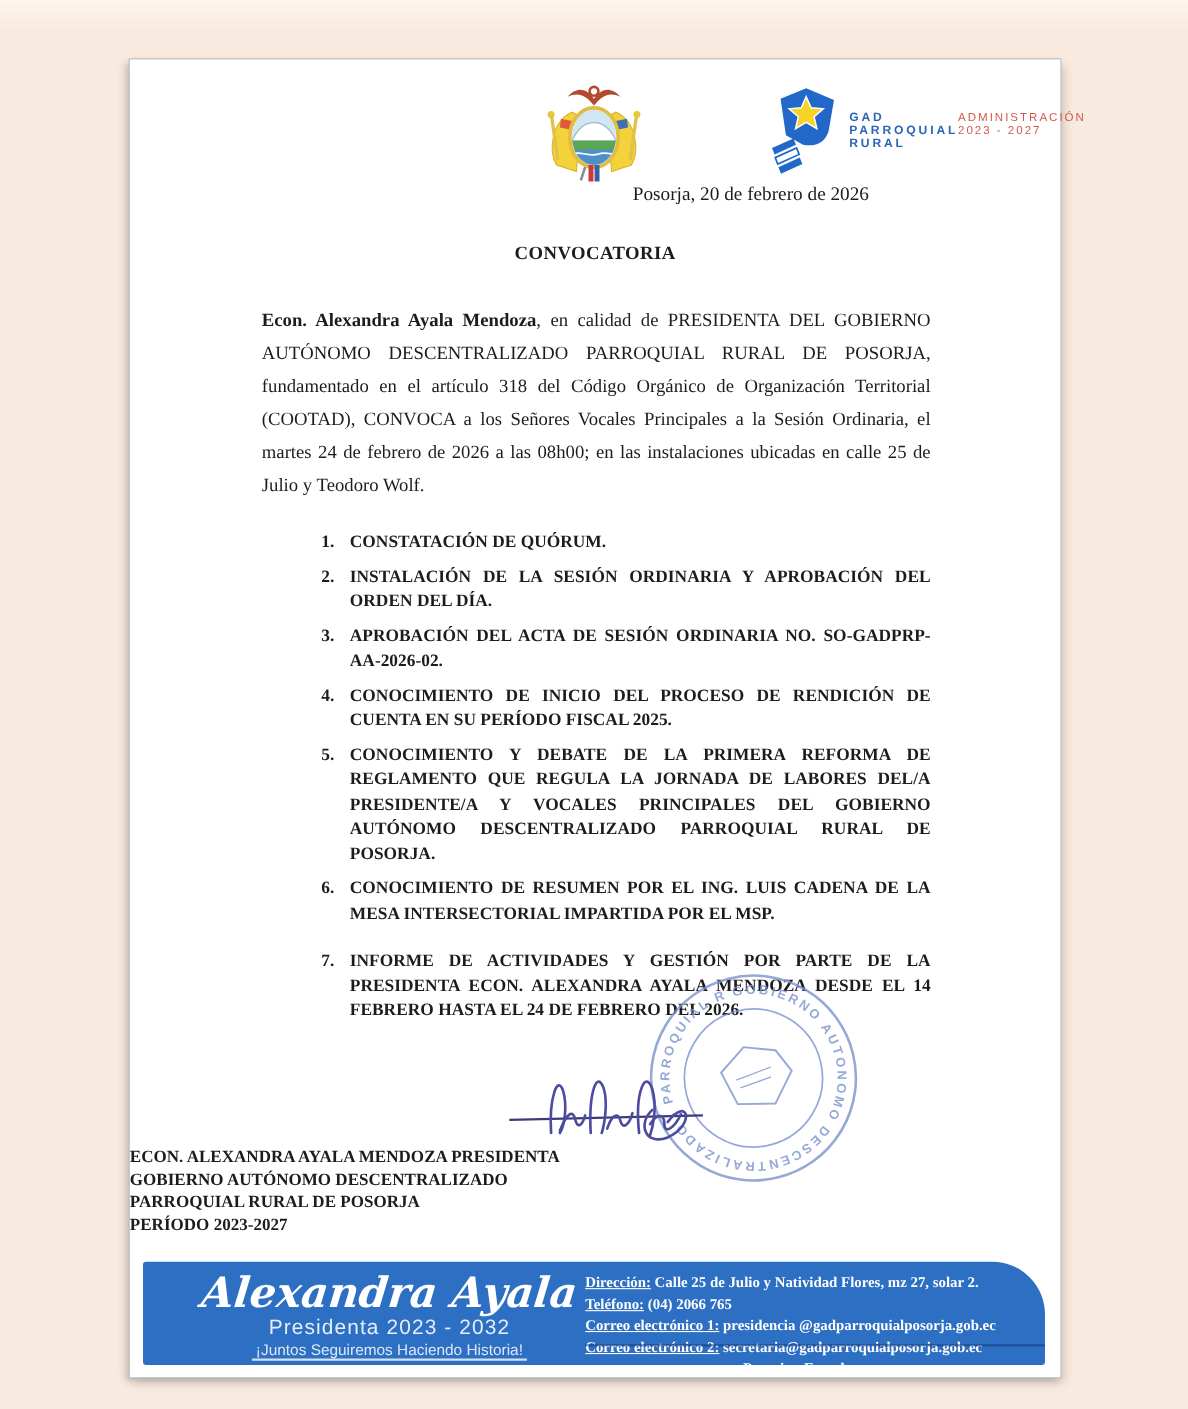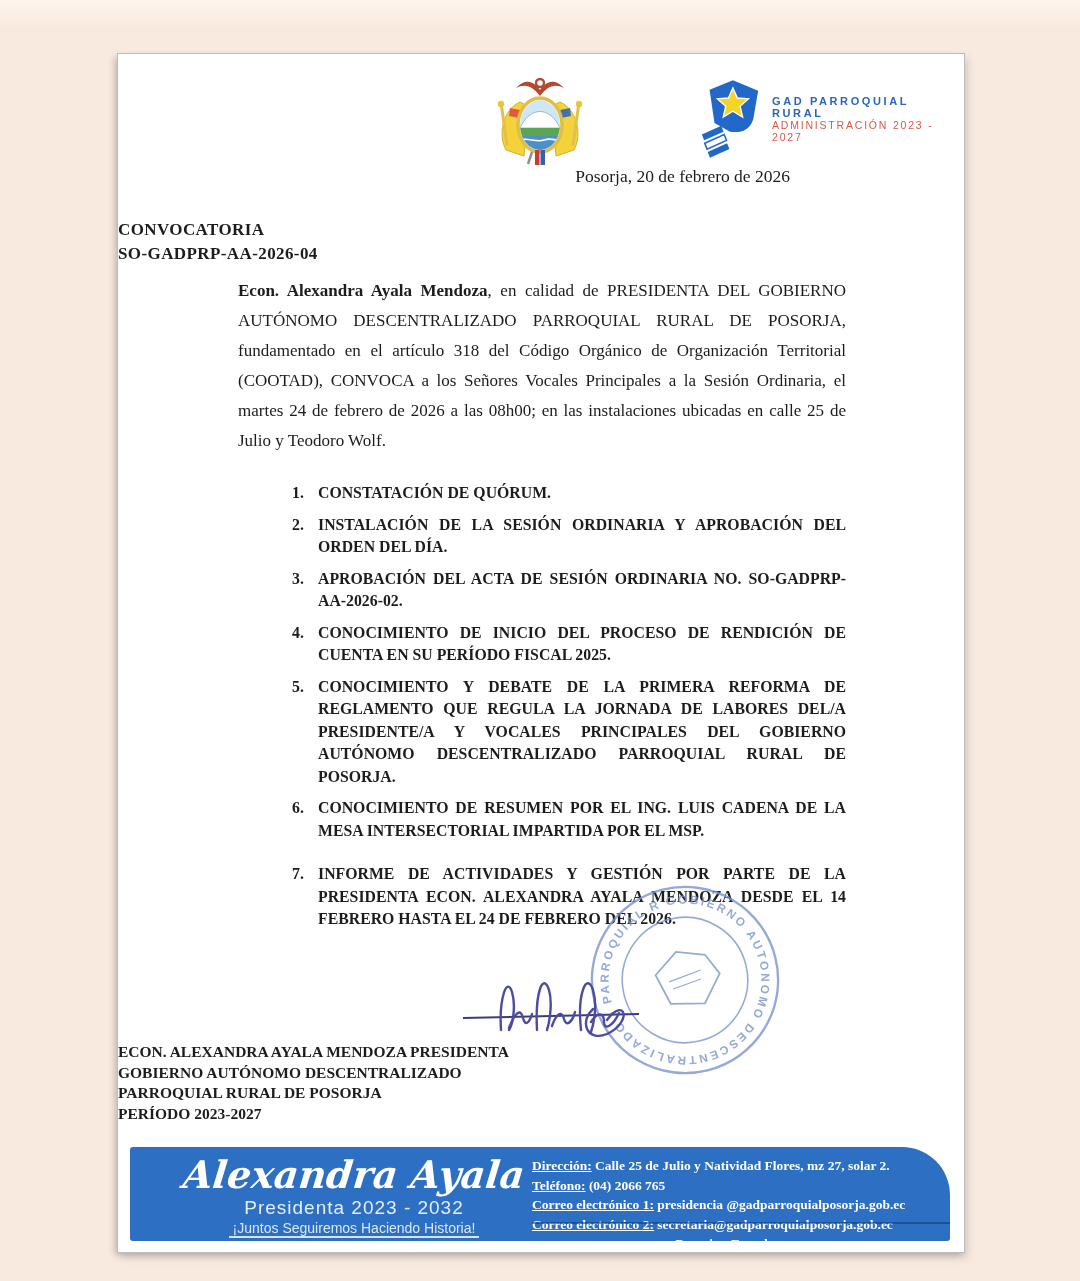--- a/index.html
+++ b/index.html
@@ -15,28 +15,28 @@
   body{width:1080px;height:1281px;font-family:"Liberation Serif",serif;color:var(--text);}
   .canvas{position:relative;width:1080px;height:1281px;overflow:hidden;
     background:linear-gradient(180deg,#fdf5ee 0px,#f8eadf 28px);}
   .sheet{position:absolute;left:118px;top:54px;width:846px;height:1198px;background:#ffffff;
     box-shadow:0 0 0 1px #b9bdbe, -4px 3px 6px rgba(110,100,95,.30), 3px 5px 8px rgba(110,100,95,.28);}
 
   
   .emblem{position:absolute;left:372px;top:16px;width:100px;height:98px;}
   .logo{position:absolute;left:578px;top:22px;width:250px;height:86px;display:flex;align-items:center;gap:8px;}
   .logo-shield{width:68px;height:82px;flex:0 0 auto;}
-  .logo-text{display:flex;flex-direction:column;align-items:flex-start;}
+  .logo-text{display:flex;flex-direction:row;align-items:flex-start;}
   .logo-tag{font-family:"Liberation Sans",sans-serif;font-weight:bold;font-size:11px;letter-spacing:2.6px;color:#2b66b8;}
   .logo-name{font-family:"Liberation Sans",sans-serif;font-weight:800;font-size:36px;letter-spacing:1px;color:var(--logo-blue);line-height:38px;}
   .logo-admin{font-family:"Liberation Sans",sans-serif;font-weight:normal;font-size:10.5px;letter-spacing:1.8px;color:var(--logo-red);}
 
   .date-line{position:absolute;top:112px;right:174px;font-size:17.5px;}
 
-  .doc-title{position:absolute;top:164px;left:0;width:100%;text-align:left;font-weight:bold;font-size:17px;line-height:24px;letter-spacing:.4px;}
+  .doc-title{position:absolute;top:164px;left:0;width:100%;text-align:center;font-weight:bold;font-size:17px;line-height:24px;letter-spacing:.4px;}
 
   .intro{position:absolute;top:222px;left:120px;width:608px;font-size:17px;line-height:30px;text-align:justify;}
   .intro strong{font-weight:bold;}
 
   .agenda{position:absolute;top:428px;left:174px;width:554px;}
   .agenda-heading{font-weight:bold;font-size:16.5px;margin-bottom:26px;}
   .agenda-item{display:flex;font-weight:bold;font-size:15.8px;line-height:22.5px;margin-bottom:9px;}
   .agenda-item .num{flex:0 0 26px;}
   .agenda-item .txt{flex:1;text-align:justify;}
   .agenda-item.gap-before{margin-top:21px;}
@@ -108,21 +108,20 @@
       <div class="logo-text">
         <div class="logo-tag">GAD PARROQUIAL RURAL</div>
         <div class="logo-admin">ADMINISTRACIÓN 2023 - 2027</div>
       </div>
     </div>
 
     <div class="date-line">Posorja, 20 de febrero de 2026</div>
 
     <div class="doc-title">
       <div>CONVOCATORIA</div>
-      <div>SO-GADPRP-AA-2026-04</div>
     </div>
 
     <p class="intro"><strong>Econ. Alexandra Ayala Mendoza</strong><span>, en calidad de PRESIDENTA DEL GOBIERNO AUTÓNOMO DESCENTRALIZADO PARROQUIAL RURAL DE POSORJA, fundamentado en el artículo 318 del Código Orgánico de Organización Territorial (COOTAD), CONVOCA a los Señores Vocales Principales a la Sesión Ordinaria, el martes 24 de febrero de 2026 a las 08h00; en las instalaciones ubicadas en calle 25 de Julio y Teodoro Wolf.</span></p>
 
     <div class="agenda">
 
       <div class="agenda-item">
         <span class="num">1.</span>
         <span class="txt">CONSTATACIÓN DE QUÓRUM.</span>
       </div>

